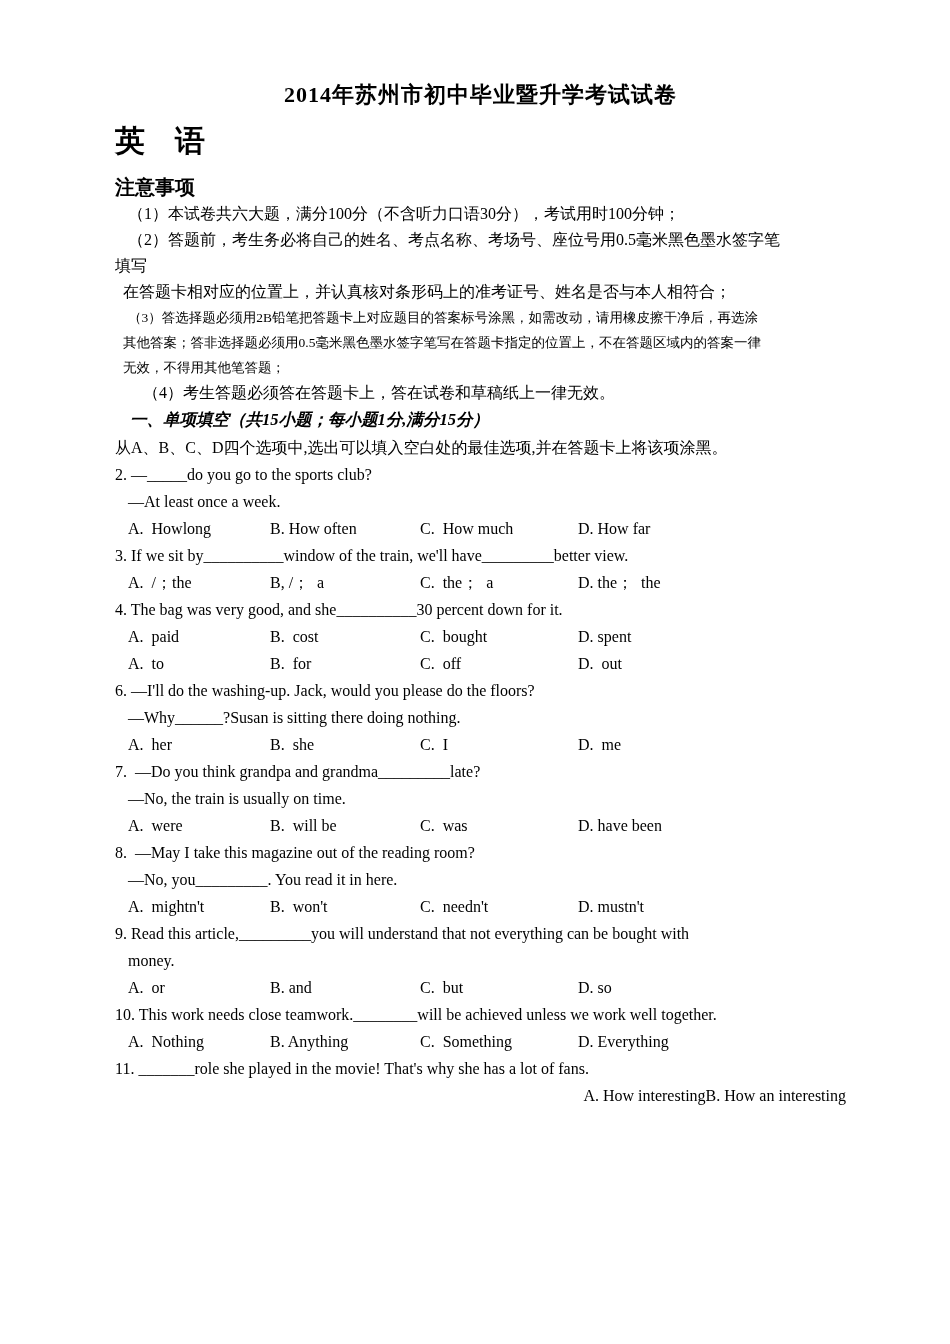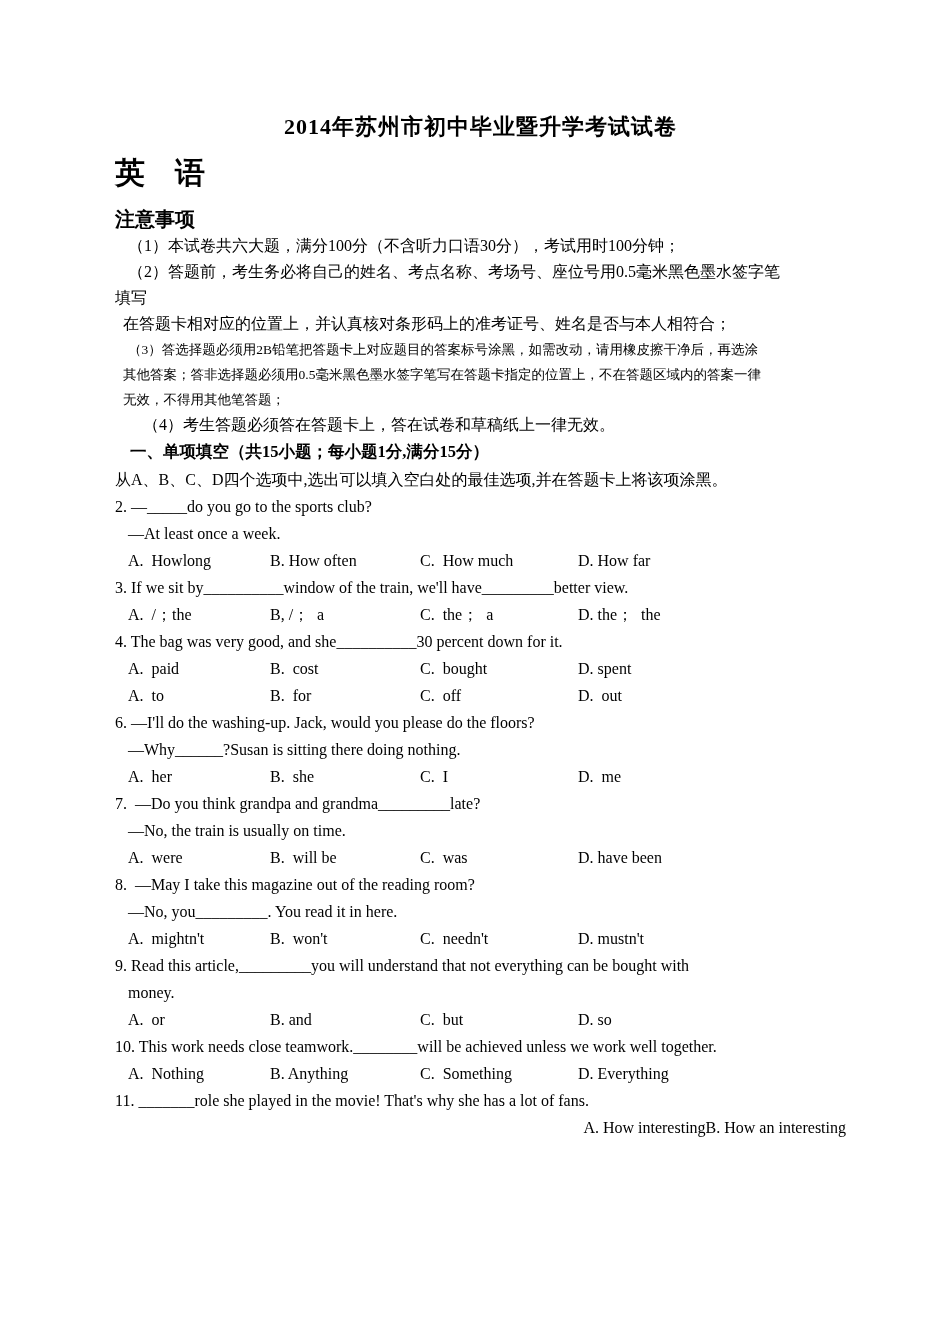--- a/index.html
+++ b/index.html
@@ -9,21 +9,21 @@
     height: 1344px;
     background: #ffffff;
     color: #000000;
     font-family: "Liberation Serif", "DejaVu Serif", serif;
     font-size: 16px;
     overflow: hidden;
   }
   .page {
     width: 950px;
     height: 1344px;
-    padding: 112px 104px 40px 115px;
+    padding: 80px 104px 40px 115px;
   }
   .title {
     text-align: center;
     font-size: 22px;
     font-weight: bold;
     line-height: 30px;
     letter-spacing: 1px;
   }
   .subtitle {
     font-size: 30px;
@@ -45,20 +45,21 @@
   .note-line.small { font-size: 13.5px; line-height: 25px; }
   .note-line.indent { padding-left: 13px; }
   .note-line.indent-sm { padding-left: 8px; }
   .note-line.indent-lg { padding-left: 28px; }
   .section-header {
     font-size: 16.5px;
     font-weight: bold;
     line-height: 28px;
     padding-left: 15px;
     white-space: pre;
+    font-style: italic;
   }
   .section-intro {
     line-height: 27px;
     white-space: pre;
   }
   .q-line {
     line-height: 27px;
     white-space: pre;
   }
   .q-cont { padding-left: 13px; }

